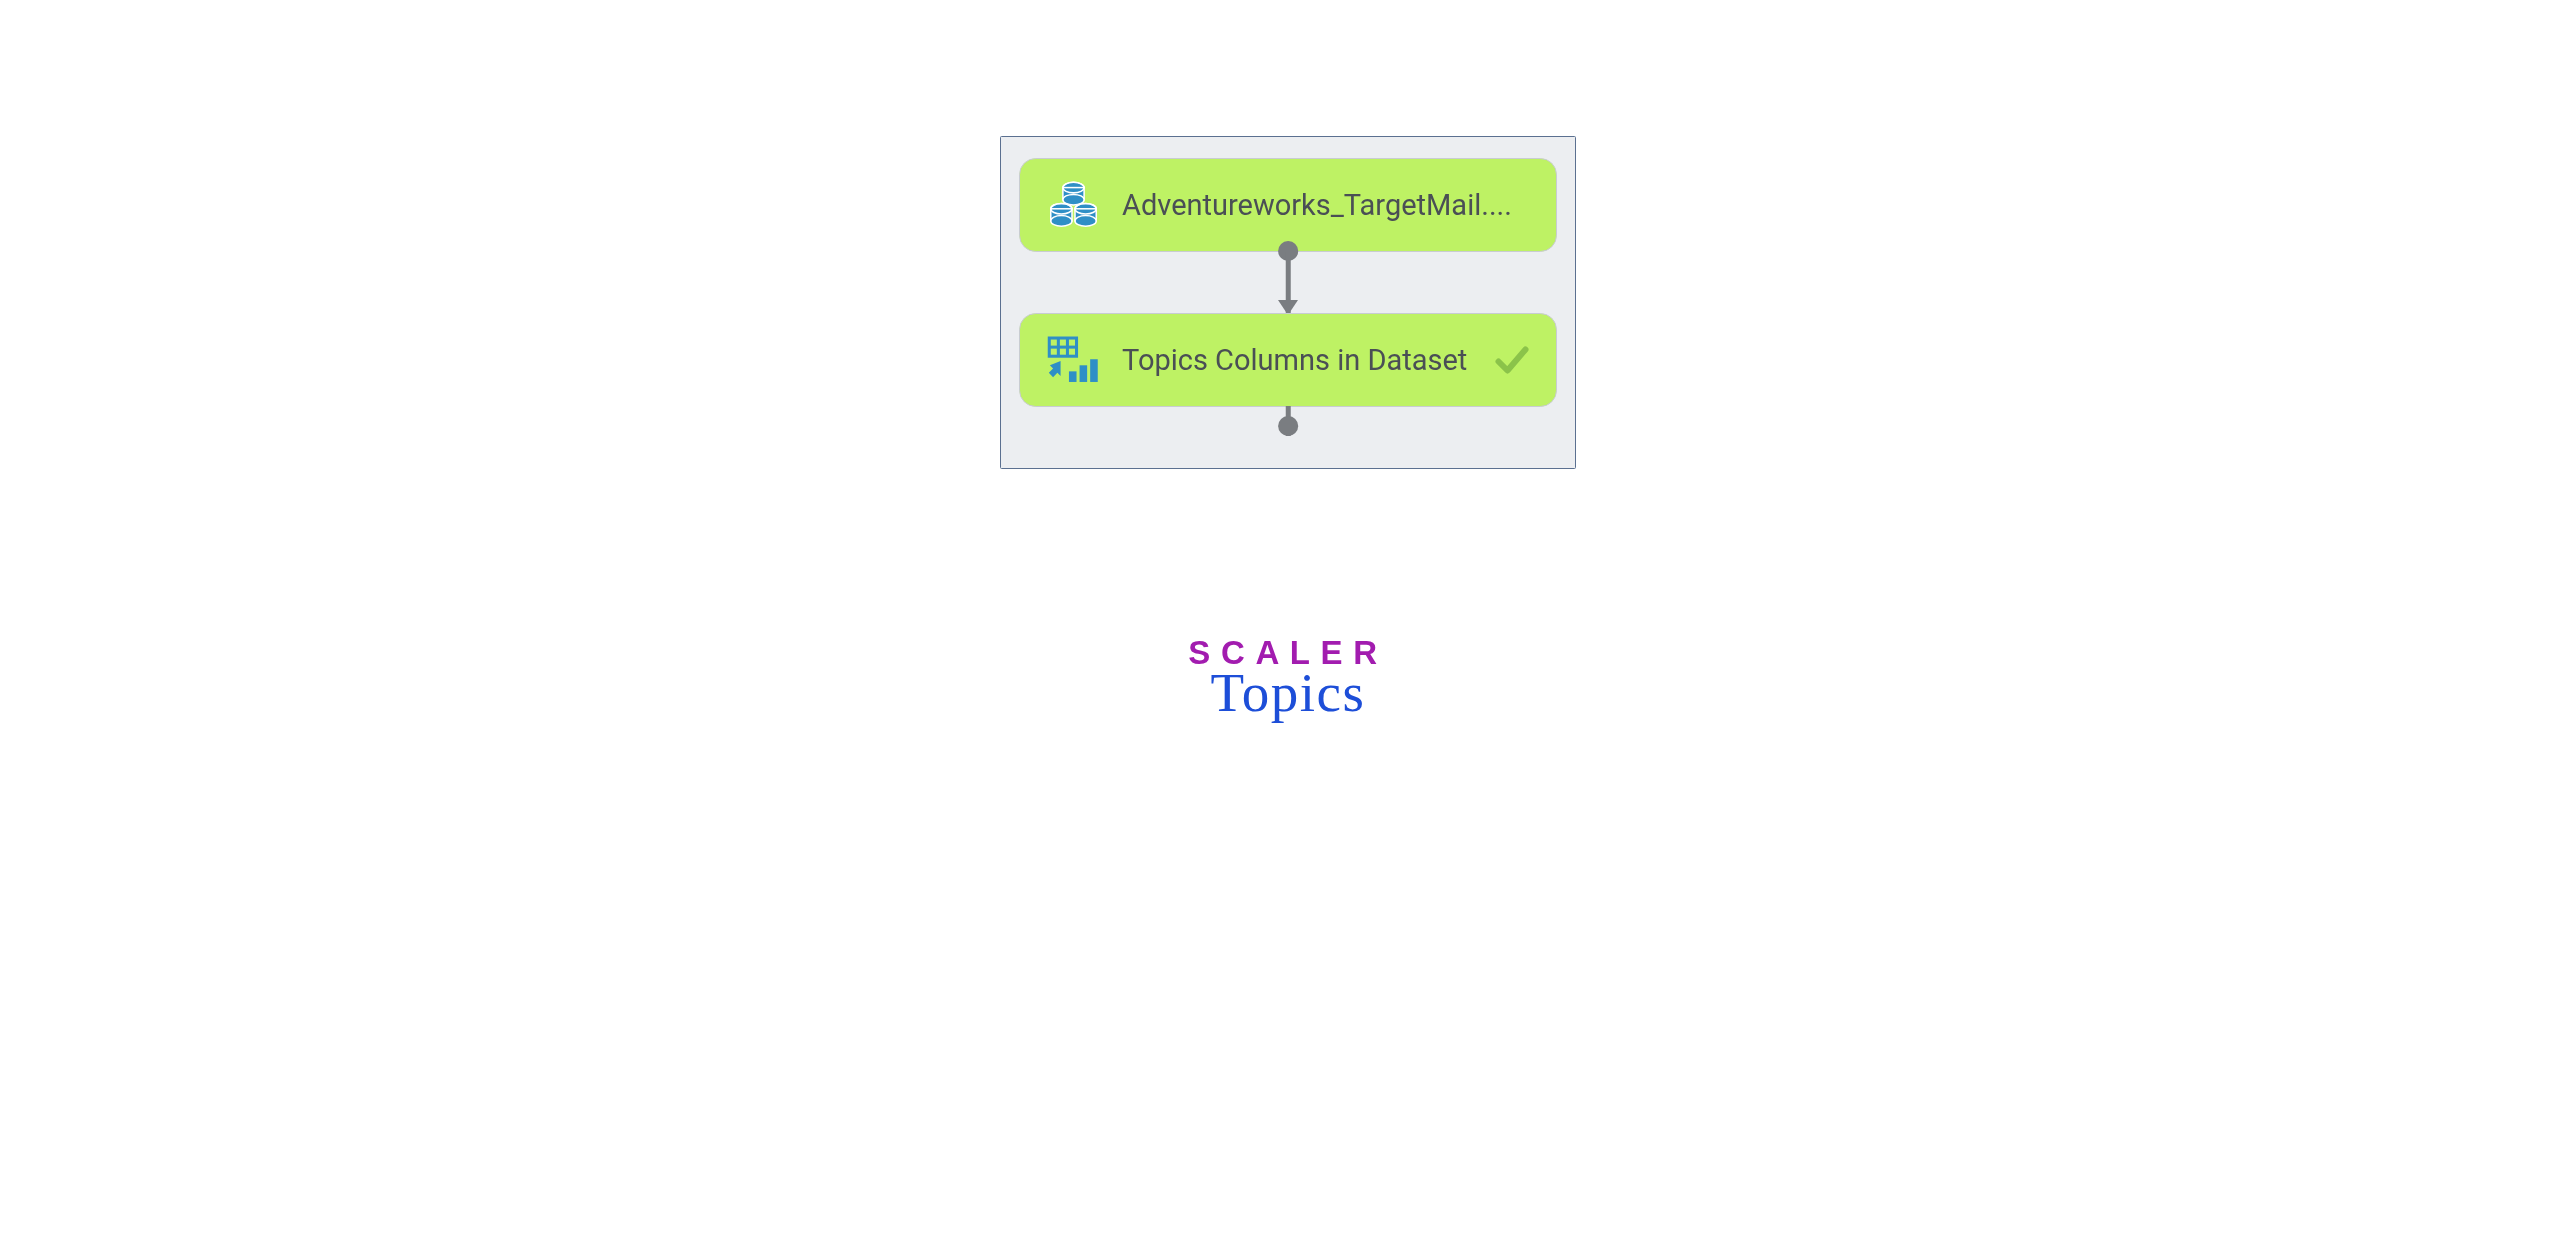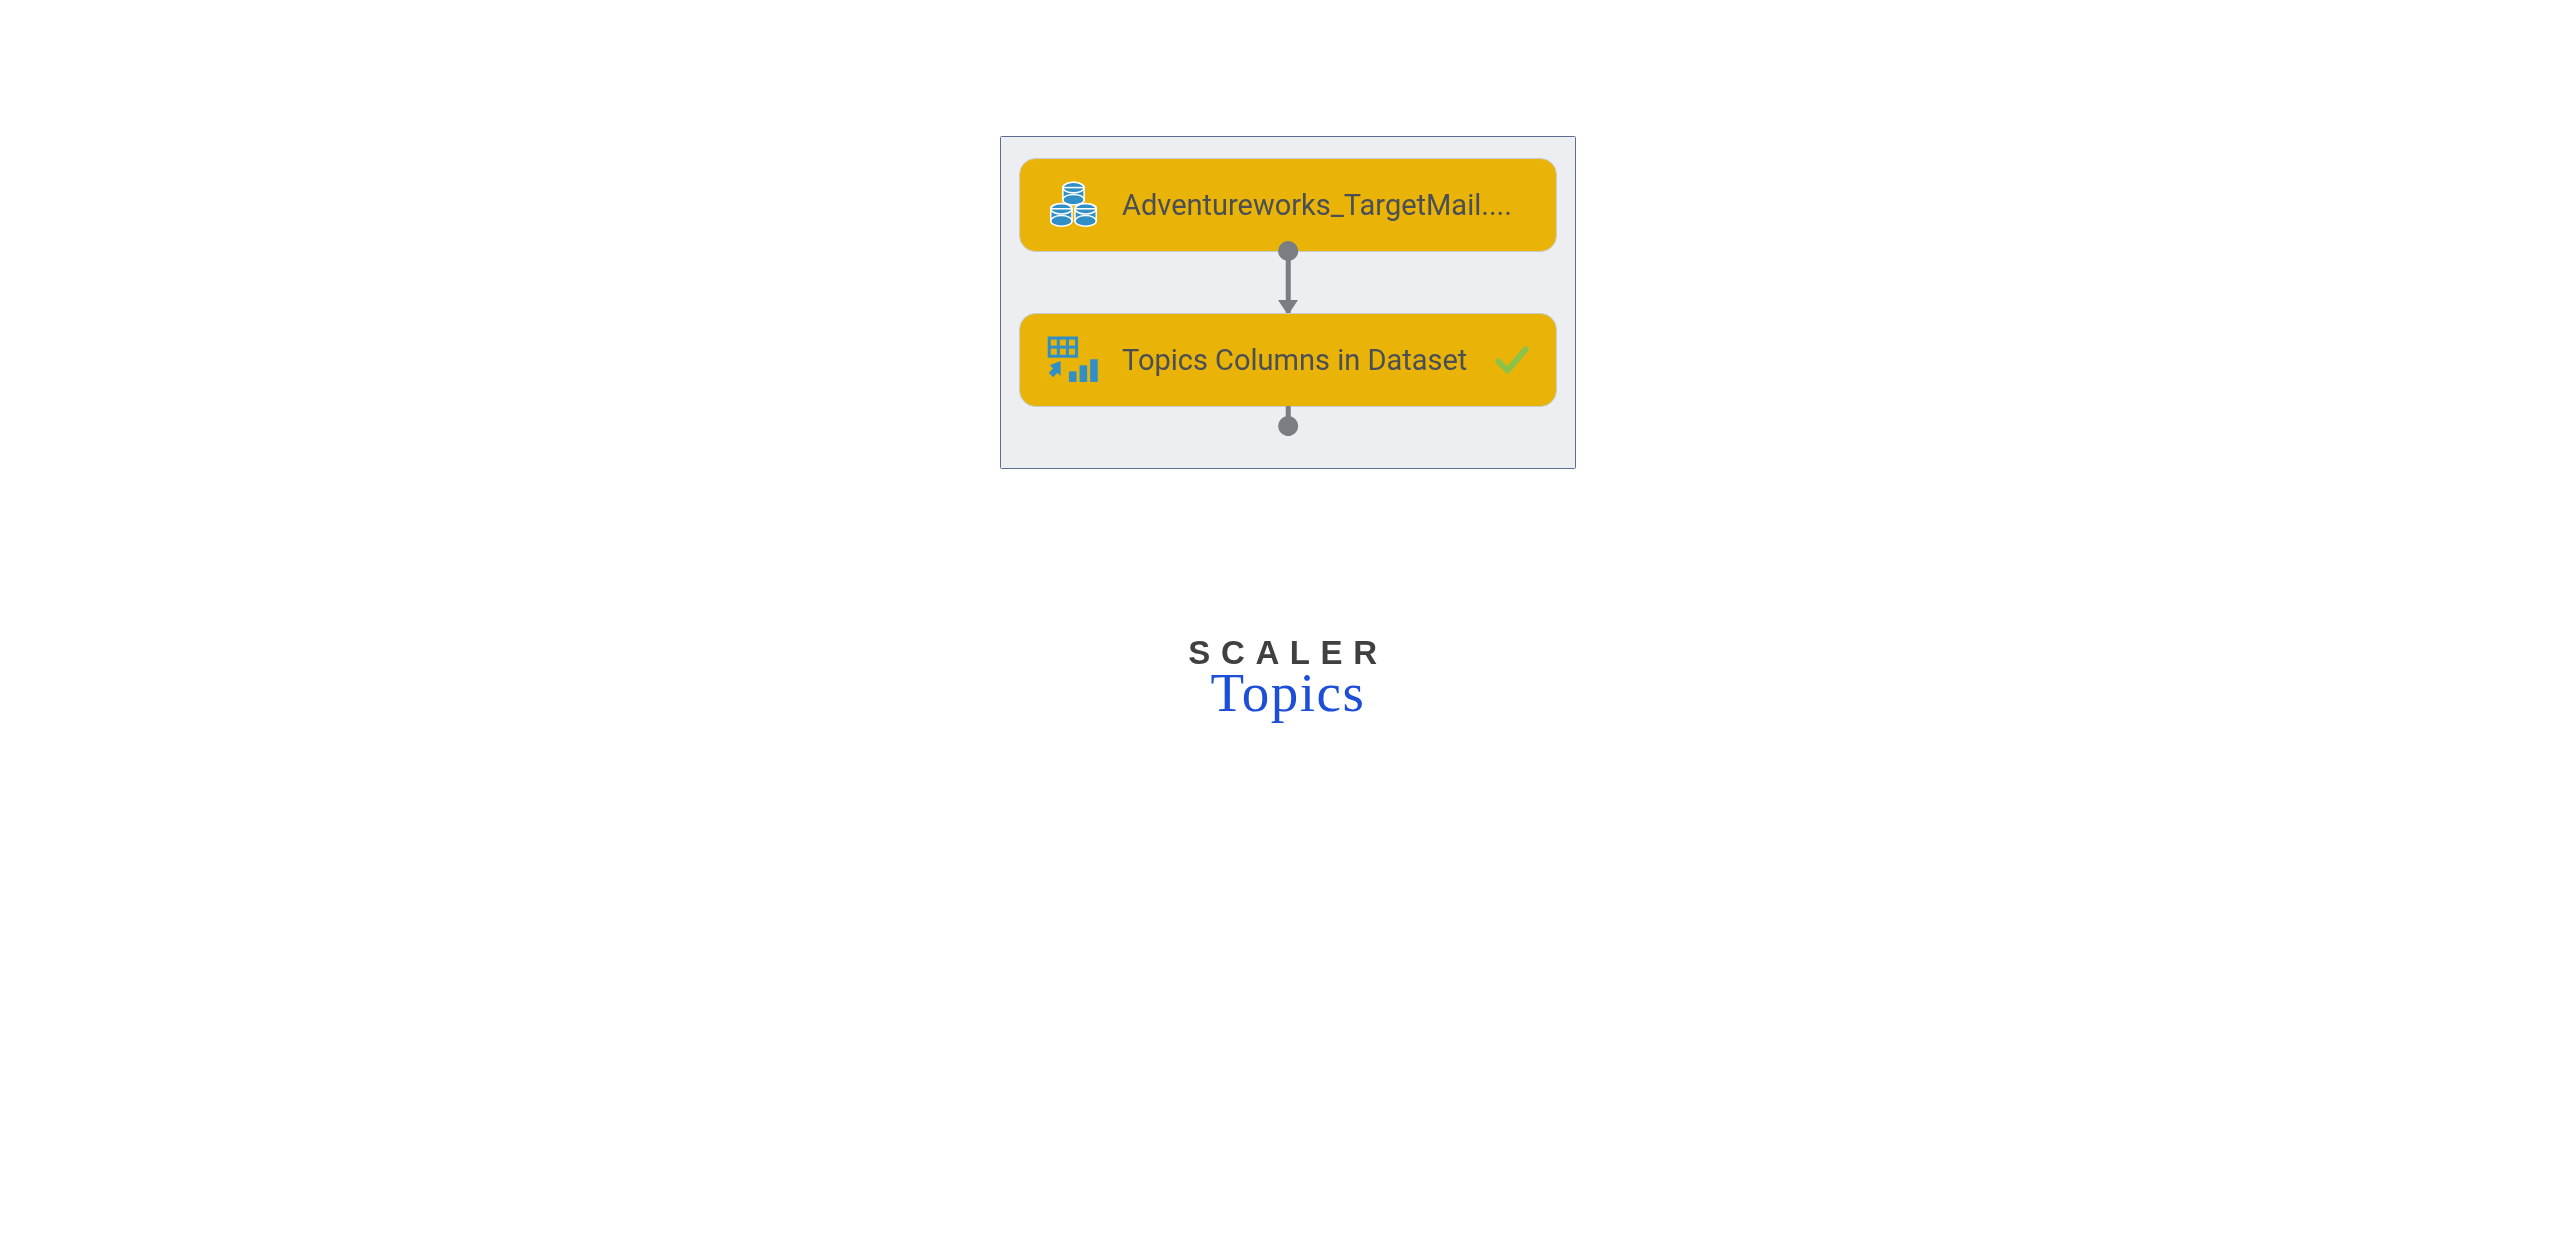--- a/index.html
+++ b/index.html
@@ -17,21 +17,21 @@
     width: 576px;
     height: 333px;
     border: 1.5px solid #5b7090;
     background: #eceef1;
     border-radius: 1.5px;
     padding: 21px 18px 18px 18px;
   }
   .node {
     position: relative;
     width: 100%;
-    background: #eab308;
+    background: #bef264;
     border: 1.5px solid #c8ccd1;
     border-radius: 16.7px;
     display: flex;
     align-items: center;
     padding: 21px 26px;
     gap: 21px;
   }
   .node + .gap { height: 61px; position: relative; }
   .node .label {
     font-size: 29px;
@@ -96,21 +96,21 @@
   .watermark {
     margin-top: 167px;
     text-align: center;
     line-height: 1;
   }
   .wm-top {
     font-family: Arial, Helvetica, sans-serif;
     font-weight: 800;
     font-size: 33px;
     letter-spacing: 10.6px;
-    color: #404040;
+    color: #a21caf;
   }
   .wm-bottom {
     font-family: "Brush Script MT", "Segoe Script", cursive;
     font-size: 55px;
     color: #1d4ed8;
     margin-top: -4.5px;
     letter-spacing: 1.5px;
   }
 </style>
 </head>

